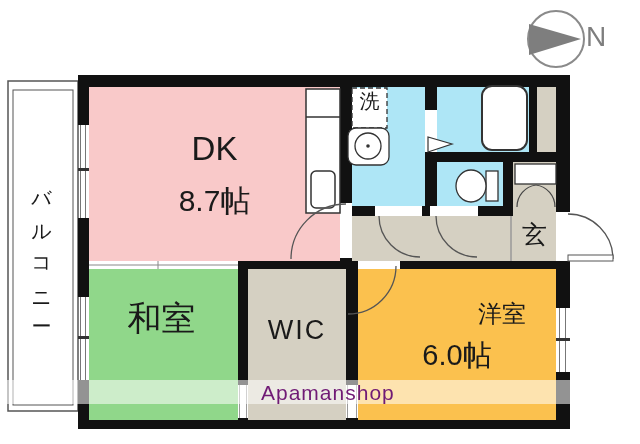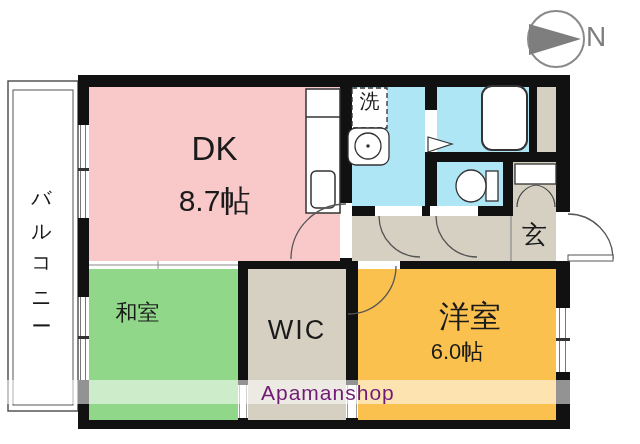--- a/index.html
+++ b/index.html
@@ -12,25 +12,25 @@
   }
   html,body{margin:0;padding:0;background:#ffffff;}
   .canvas{
     position:relative;width:640px;height:444px;background:#fff;overflow:hidden;
     font-family:"Liberation Sans","DejaVu Sans",sans-serif;color:#111;
   }
   .canvas svg{position:absolute;left:0;top:0;}
   .lbl{position:absolute;text-align:center;line-height:1.05;color:#1a1a1a;white-space:nowrap;}
   .lbl-dk{left:89px;top:132px;width:251px;font-size:33px;text-align:center;}
   .lbl-dk-size{left:89px;top:185px;width:251px;font-size:30px;}
-  .lbl-wa{left:77px;top:301px;width:121px;font-size:22px;}
+  .lbl-wa{left:101px;top:301px;width:121px;font-size:34px;}
   .lbl-wa-size{left:89px;top:339px;width:149px;font-size:29px;}
   .lbl-wic{left:248px;top:316px;width:98px;font-size:27px;letter-spacing:2px;}
-  .lbl-yo{left:358px;top:301px;width:224px;font-size:31px;}
-  .lbl-yo-size{left:358px;top:340px;width:198px;font-size:22px;}
+  .lbl-yo{left:358px;top:301px;width:224px;font-size:24px;padding-left:32px;}
+  .lbl-yo-size{left:358px;top:340px;width:198px;font-size:29px;}
   .lbl-gen{left:513px;top:221px;width:43px;font-size:25px;}
   .lbl-sen{left:352px;top:91px;width:35px;font-size:20px;}
   .lbl-north{left:586px;top:22px;font-size:28px;color:#7e7e7e;text-align:left;}
   .lbl-balcony{
     left:24px;top:176px;width:36px;height:220px;
     writing-mode:vertical-rl;text-orientation:upright;
     font-size:20px;letter-spacing:12px;text-align:left;line-height:36px;
   }
   .wm-band{position:absolute;left:0;top:380px;width:640px;height:24px;background:rgba(255,255,255,0.55);}
   .wm-text{position:absolute;left:261px;top:381px;font-size:21px;color:#701a75;letter-spacing:1px;}

